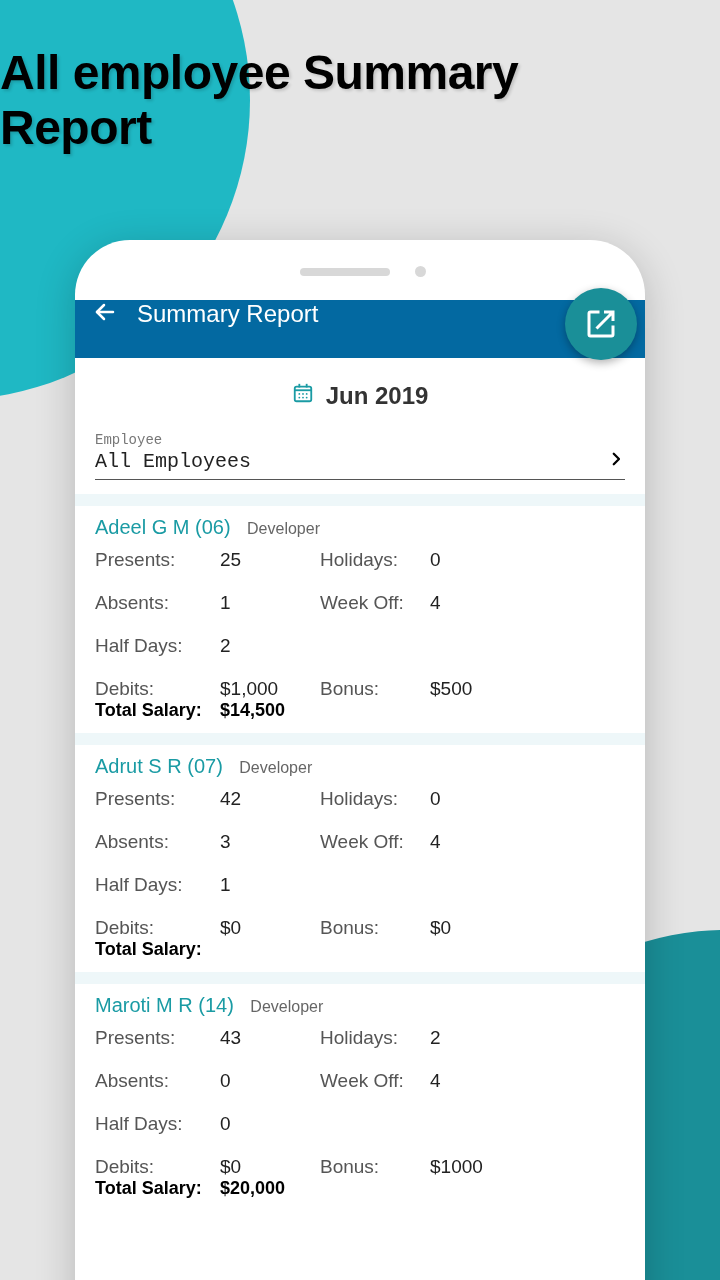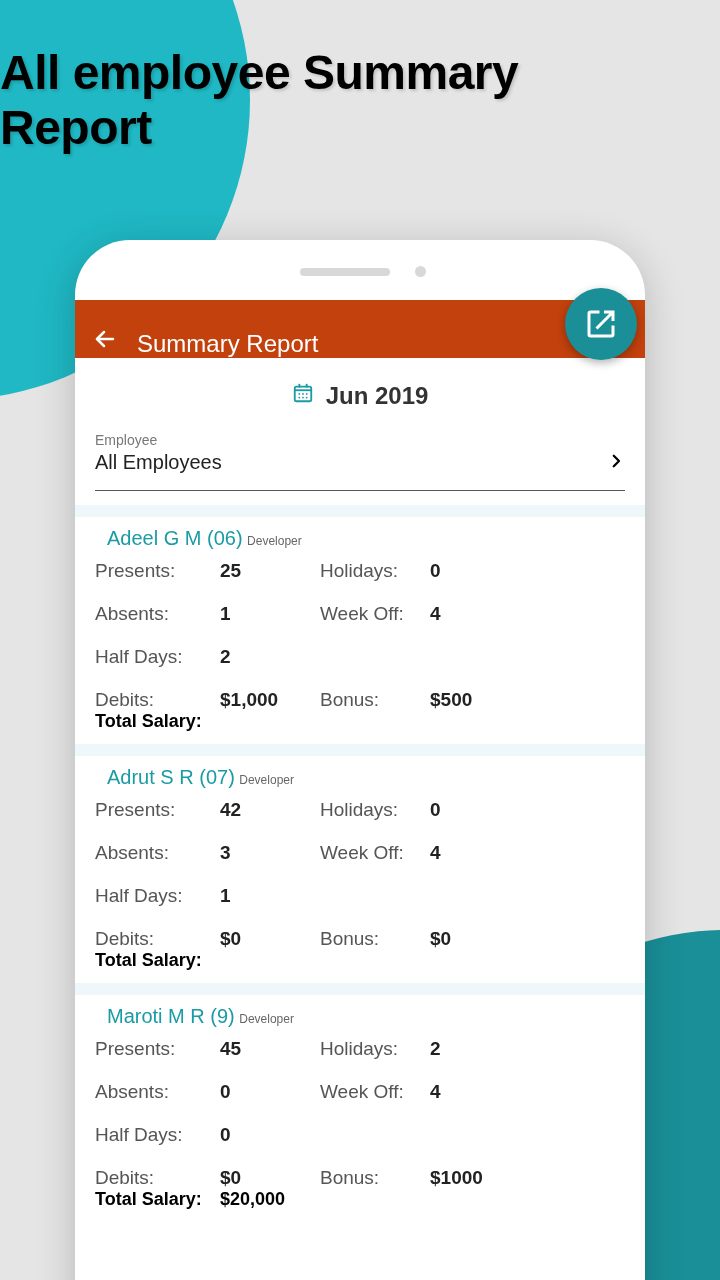--- a/index.html
+++ b/index.html
@@ -70,23 +70,23 @@
   height: 11px;
   background: #d8d8d8;
   border-radius: 50%;
 }
 .app-bar {
   position: absolute;
   top: 60px;
   left: 0;
   right: 0;
   height: 58px;
-  background: #c2410c;
+  background: #0369a1;
   display: flex;
-  align-items: flex-end;
+  align-items: flex-start;
   padding: 0 18px;
   color: #fff;
 }
 .back-arrow { font-size: 26px; margin-right: 20px; cursor: pointer; }
 .app-title { font-size: 24px; font-weight: 500; flex: 1; }
 .refresh-icon { font-size: 24px; margin-right: 16px; cursor: pointer; }
 .fab {
   position: absolute;
   top: 48px;
   right: 8px;
@@ -121,49 +121,50 @@
   gap: 12px;
 }
 .cal-icon { color: #1a9ba4; font-size: 22px; }
 .month-label { font-size: 24px; font-weight: 600; color: #333; }
 .employee-filter {
   padding: 0 6px 6px;
   margin-bottom: 8px;
   display: block;
   position: relative;
   cursor: pointer;
+  font-family: Liberation Mono, monospace;
 }
 .filter-label { font-size: 14px; color: #777; }
 .filter-row {
   display: flex;
   align-items: center;
   justify-content: space-between;
   border-bottom: 1px solid #555;
-  padding-bottom: 14px;
+  padding-bottom: 4px;
 }
 .filter-value { font-size: 20px; color: #222; }
 .chevron { font-size: 24px; font-weight: 700; color: #000; }
 .separator {
   height: 12px;
   background: #eef7f9;
   margin: 8px -14px 0;
 }
 .emp-block { padding: 10px 6px 4px; }
 .emp-header { margin-bottom: 10px; }
-.emp-name { color: #1a9ba4; font-size: 20px; font-weight: 500; margin-left: 12px; }
-.emp-role { color: #666; font-size: 12px; margin-left: 0; }
+.emp-name { color: #1a9ba4; font-size: 20px; font-weight: 500; }
+.emp-role { color: #666; font-size: 16px; margin-left: 12px; }
 .stat-grid {
   display: grid;
   grid-template-columns: 125px 100px 110px 90px;
   row-gap: 21px;
   font-size: 19px;
   color: #444;
 }
 .stat-label { color: #555; }
-.stat-value { color: #222; font-weight: bold; }
+.stat-value { color: #222; }
 .total-row {
   display: grid;
   grid-template-columns: 125px 1fr;
   margin-top: 0;
   font-size: 18px;
 }
 .total-label { font-weight: 700; color: #000; }
 .total-value { font-weight: 600; color: #000; }
 </style>
 </head>
@@ -260,20 +261,21 @@
       <span></span>
             <span></span>
 
       <span class="stat-label">Debits:</span>
       <span class="stat-value">$1,000</span>
       <span class="stat-label">Bonus:</span>
       <span class="stat-value">$500</span>
     </div>
     <div class="total-row">
       <span class="total-label">Total Salary:</span>
+      <span class="total-value">$14,500</span>
     </div>
   </div>
         <div class="separator"></div>
         <div class="emp-block">
     <div class="emp-header">
       <span class="emp-name">Adrut S R (07)</span>
       <span class="emp-role">Developer</span>
     </div>
     <div class="stat-grid">
       <span class="stat-label">Presents:</span>
@@ -296,26 +298,26 @@
       <span class="stat-label">Bonus:</span>
       <span class="stat-value">$0</span>
     </div>
     <div class="total-row">
       <span class="total-label">Total Salary:</span>
     </div>
   </div>
         <div class="separator"></div>
         <div class="emp-block">
     <div class="emp-header">
-      <span class="emp-name">Maroti M R (9)</span>
+      <span class="emp-name">Maroti M R (14)</span>
       <span class="emp-role">Developer</span>
     </div>
     <div class="stat-grid">
       <span class="stat-label">Presents:</span>
-      <span class="stat-value">45</span>
+      <span class="stat-value">43</span>
       <span class="stat-label">Holidays:</span>
       <span class="stat-value">2</span>
 
       <span class="stat-label">Absents:</span>
       <span class="stat-value">0</span>
       <span class="stat-label">Week Off:</span>
       <span class="stat-value">4</span>
 
       <span class="stat-label">Half Days:</span>
       <span class="stat-value">0</span>

